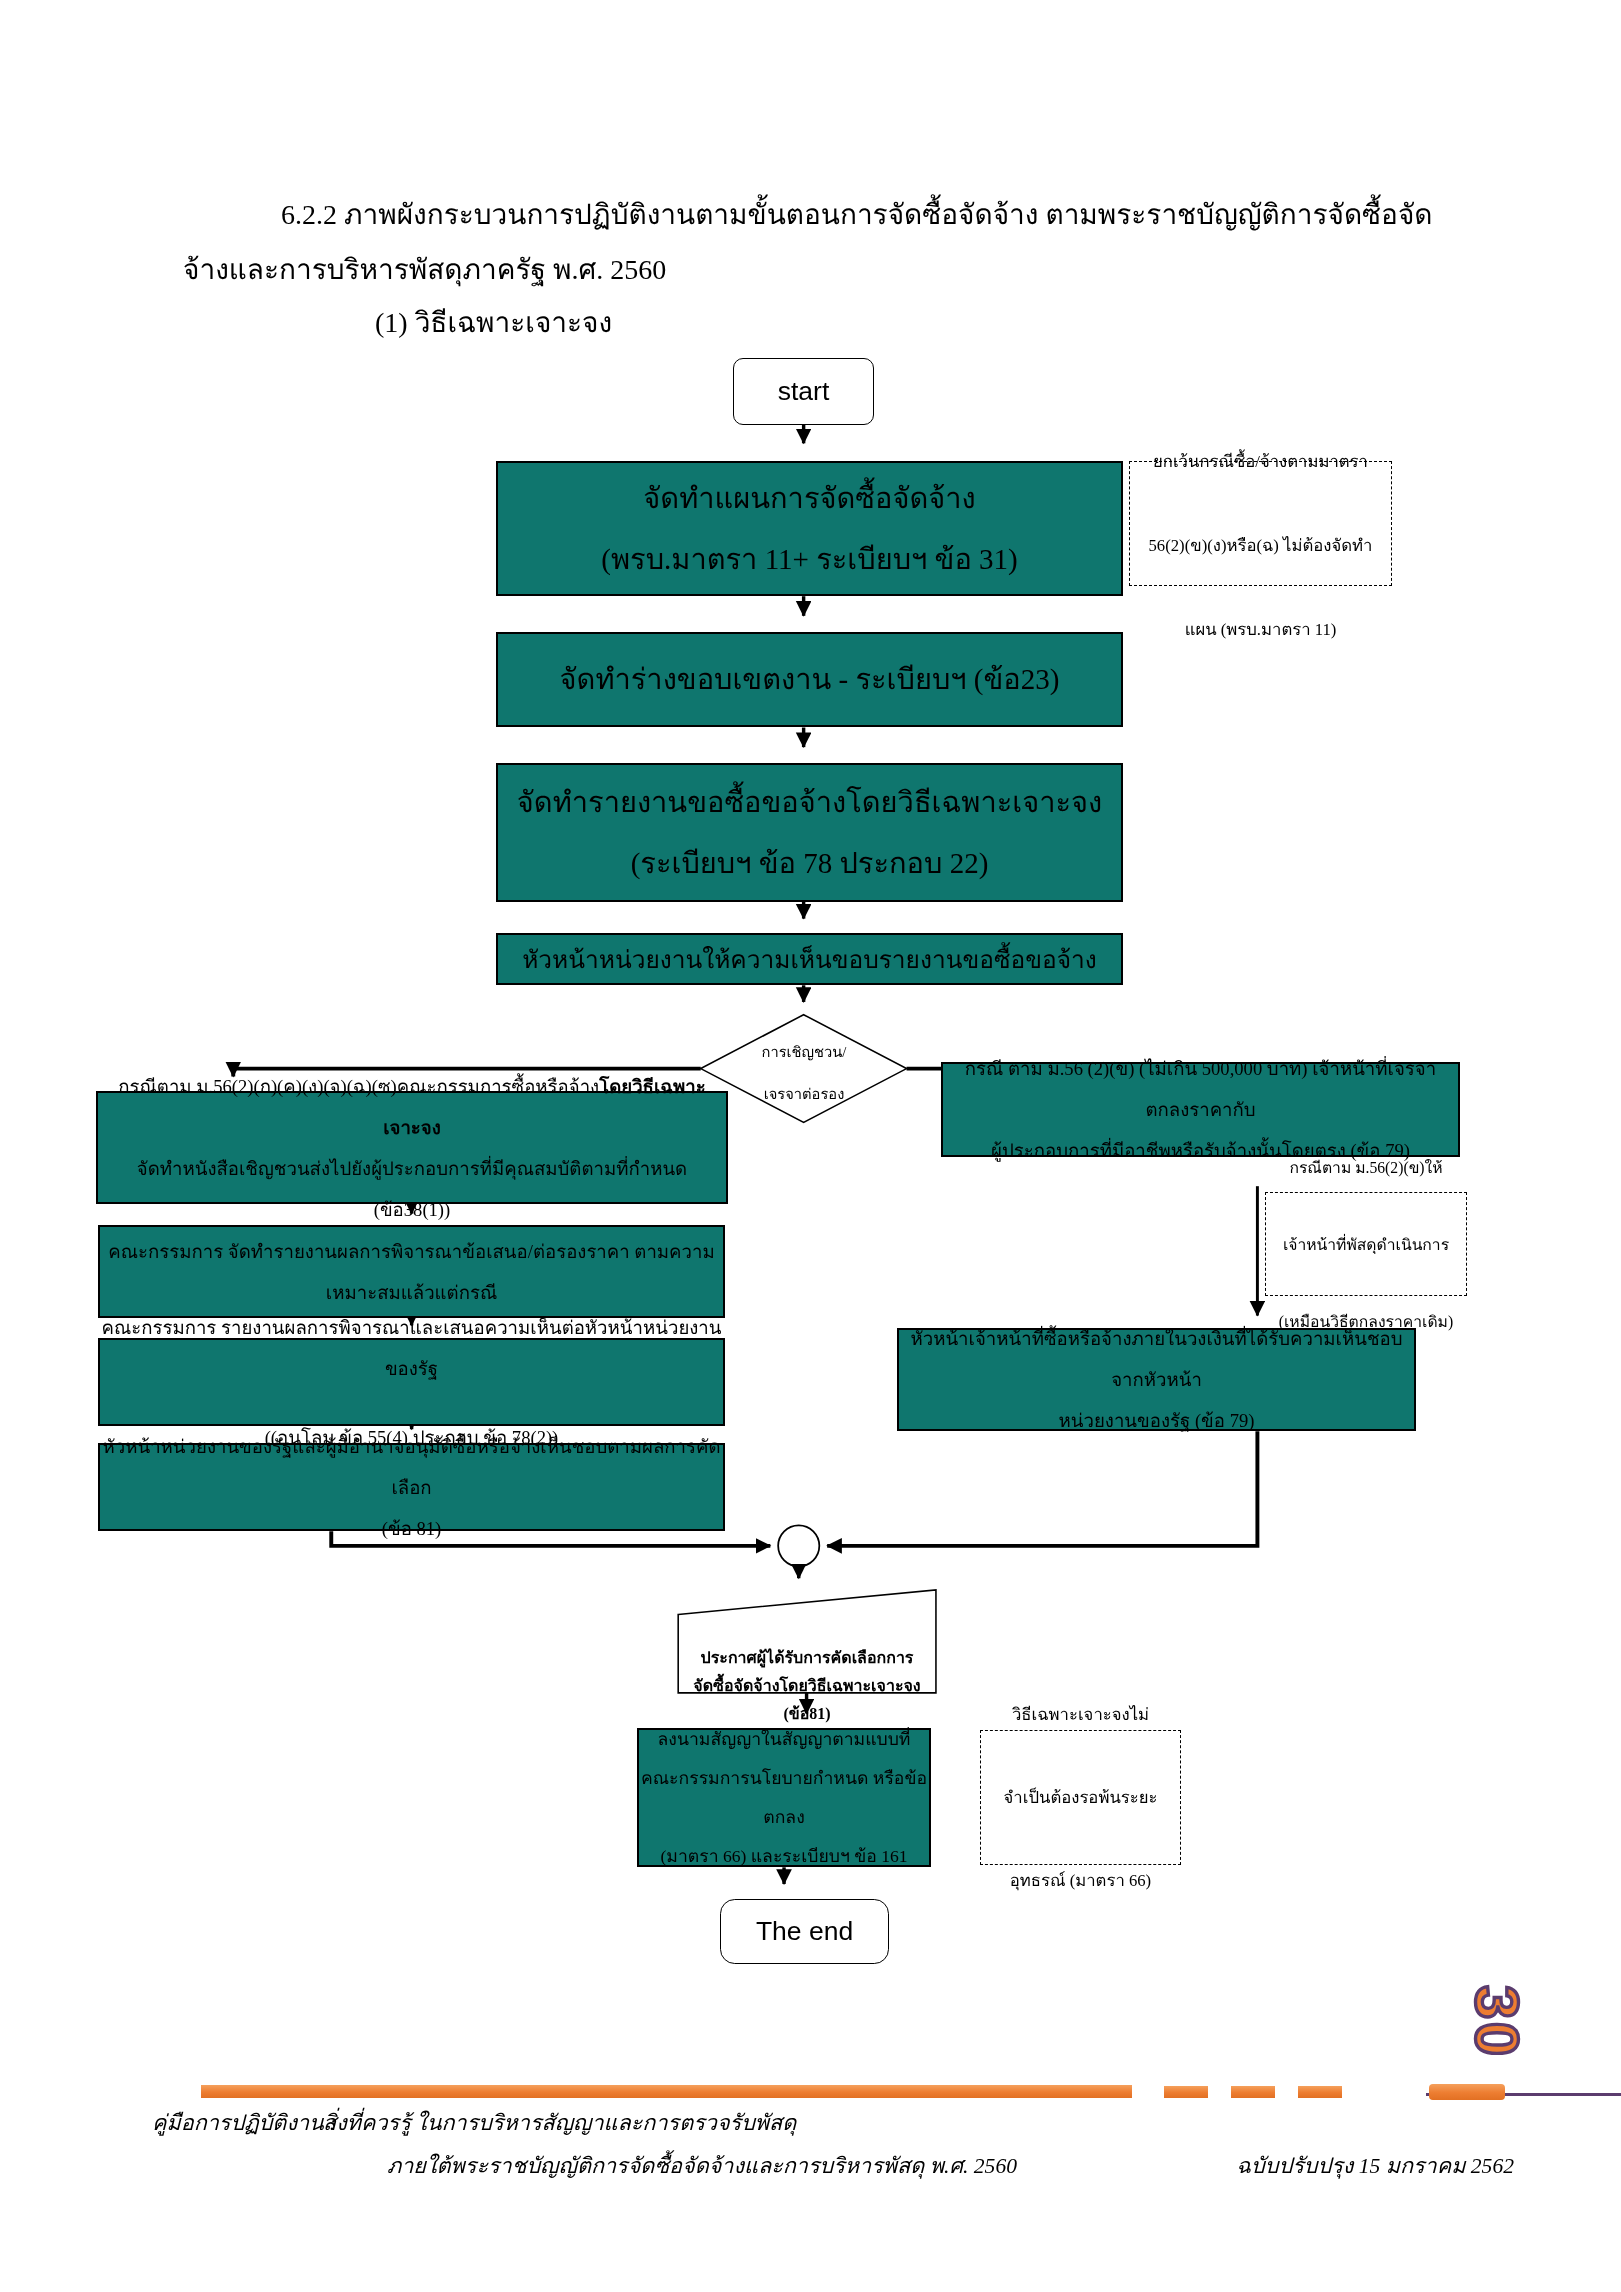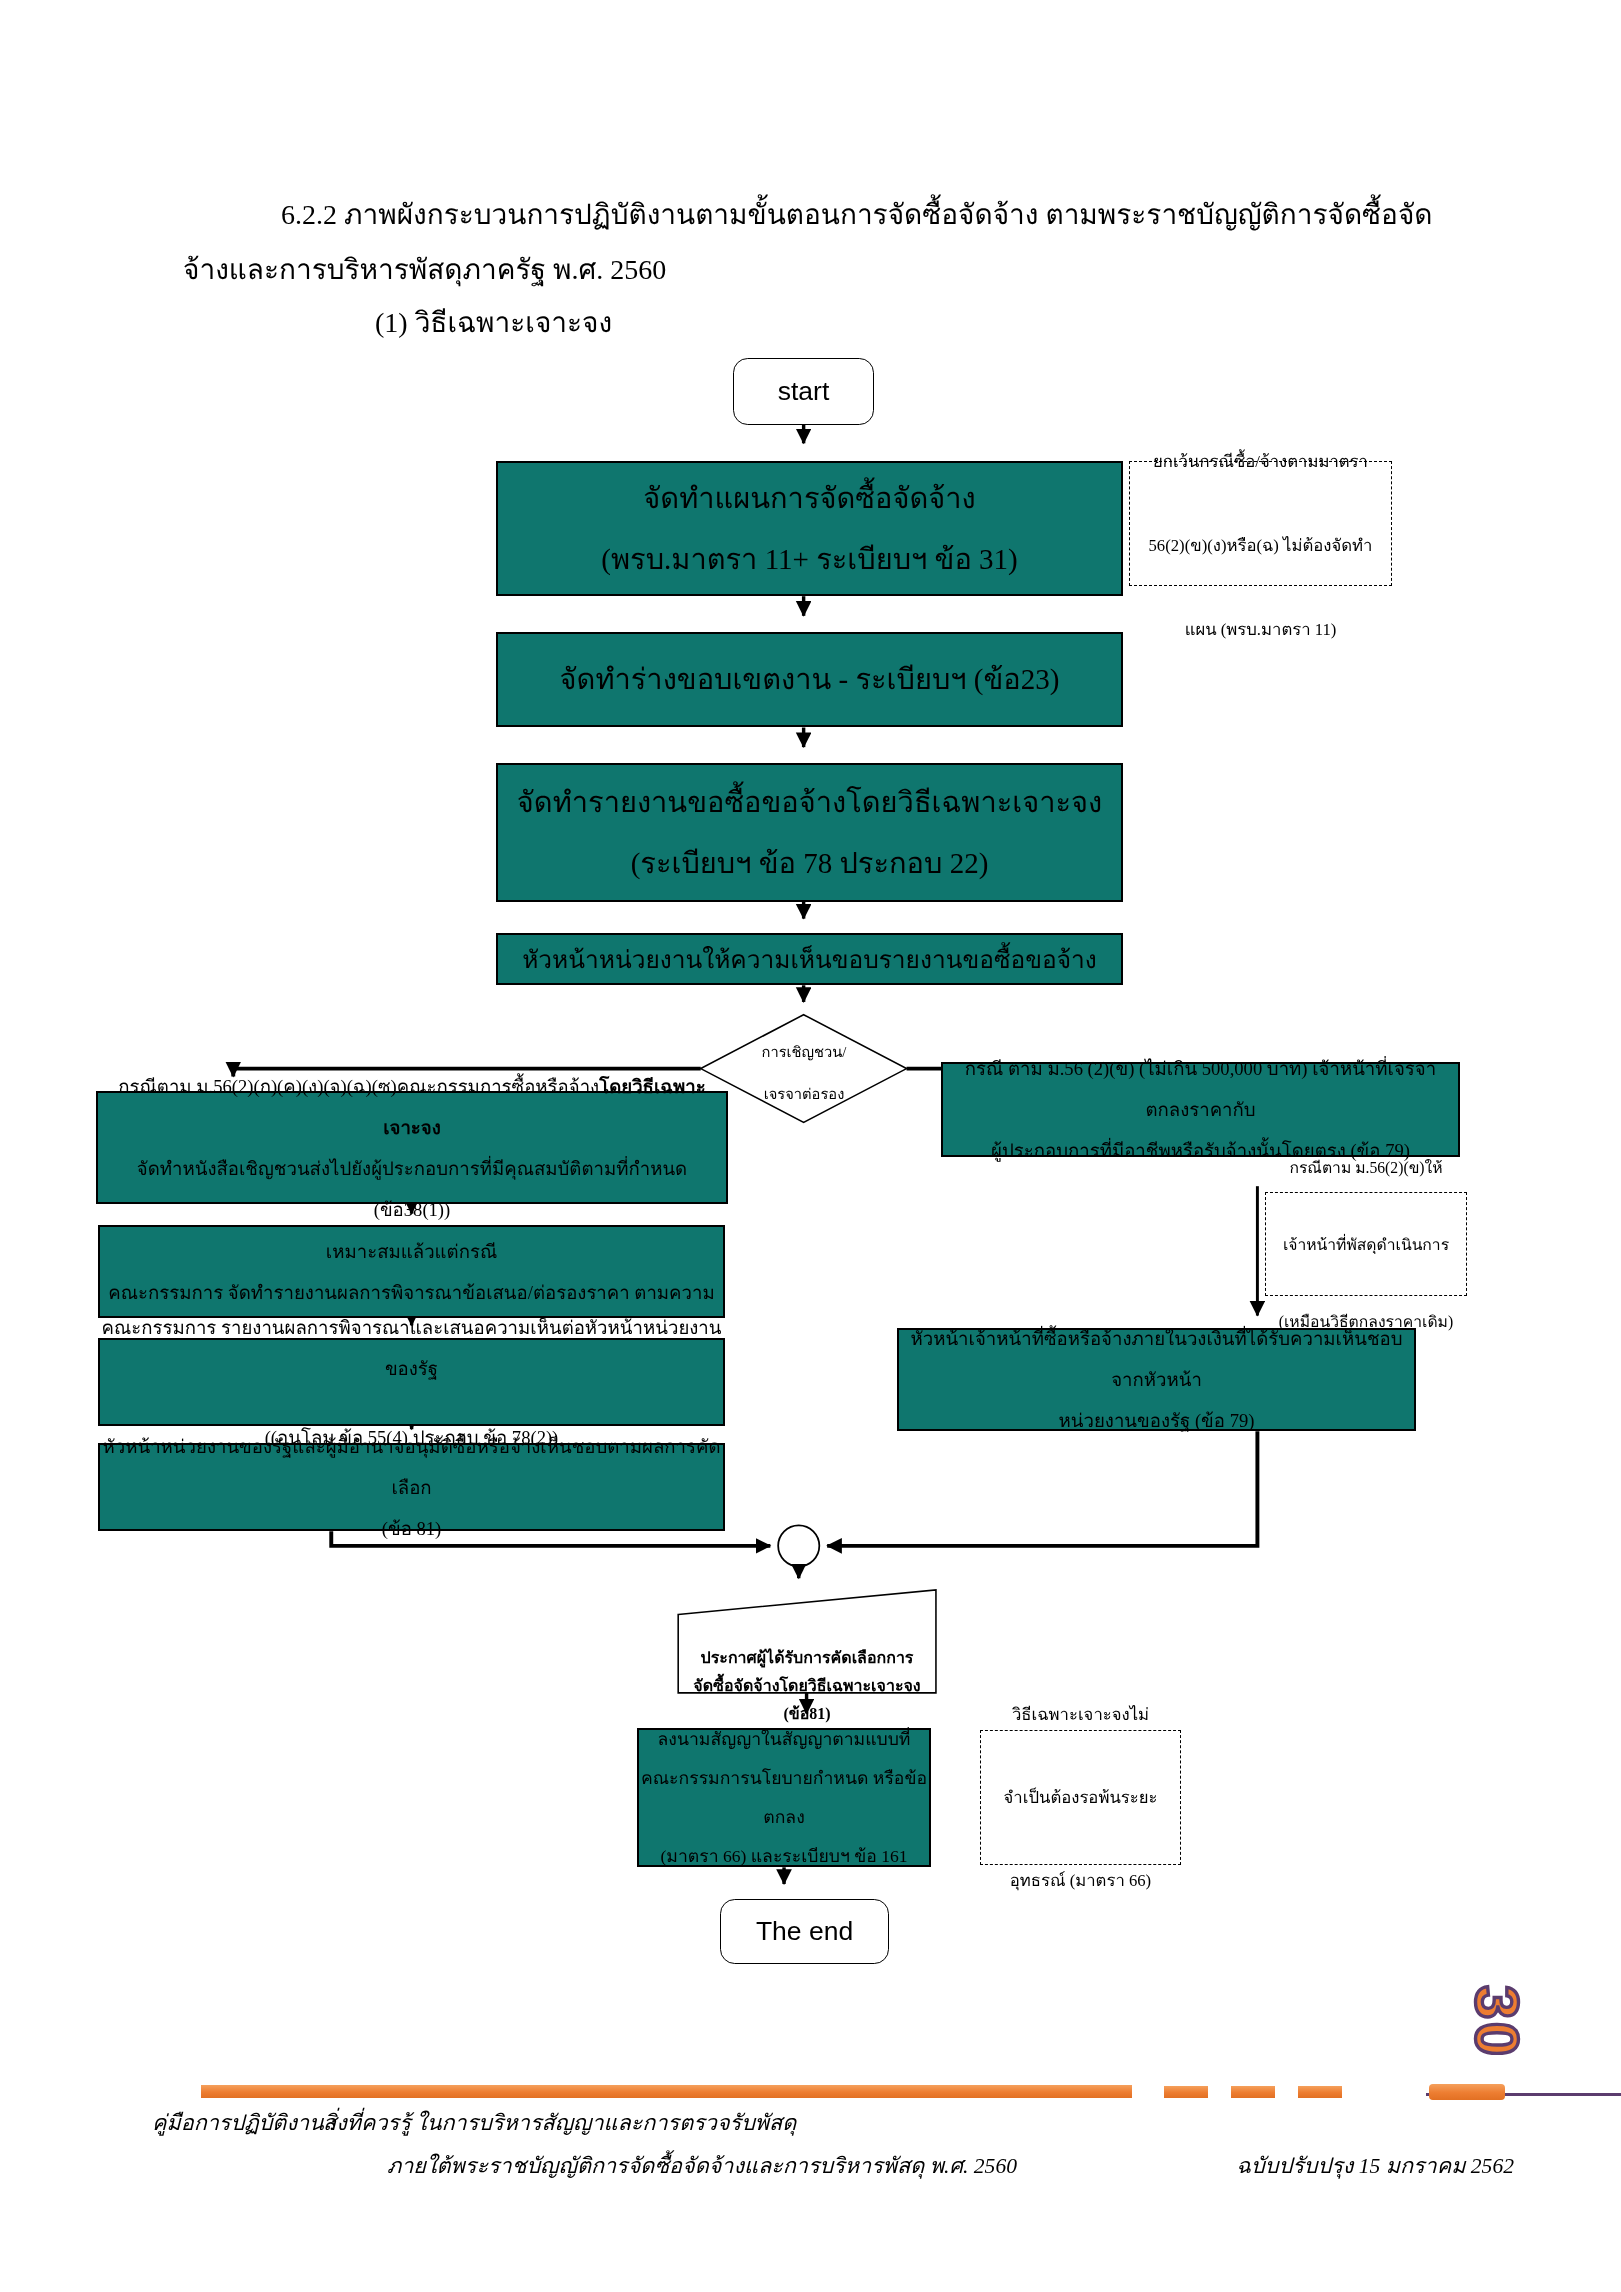--- a/index.html
+++ b/index.html
@@ -64,21 +64,21 @@
     <path d="M338 1562 V1577 H786" fill="none" stroke="#000" stroke-width="4" marker-end="url(#ah)"></path>
 
     <circle cx="815" cy="1577" r="21" fill="#fff" stroke="#000" stroke-width="1.8"></circle>
     <path d="M815 1598 V1610" stroke="#000" stroke-width="3.5" marker-end="url(#ah)"></path>
 
     <polygon points="692,1647 955,1622 955,1727 692,1727" fill="#fff" stroke="#000" stroke-width="1.6"></polygon>
     <path d="M823 1727 V1748" stroke="#000" stroke-width="3.5" marker-end="url(#ah)"></path>
     <path d="M800 1905 V1922" stroke="#000" stroke-width="3.5" marker-end="url(#ah)"></path>
   </svg>
 
-  <div class="rounded" style="left:733px;top:358px;width:141px;height:67px;">
+  <div class="rounded" style="left:733px;top:358px;width:141px;height:67px;border-radius:10px;">
     <span>start</span>
   </div>
 
   <div class="box big" style="left:496px;top:461px;width:627px;height:135px;">
     <div>จัดทำแผนการจัดซื้อจัดจ้าง</div>
     <div>(พรบ.มาตรา 11+ ระเบียบฯ ข้อ 31)</div>
   </div>
 
   <div class="dashedbox note" style="left:1129px;top:461px;width:263px;height:125px;">
     <div></div>
@@ -106,22 +106,22 @@
   </div>
 
   <div class="box small" style="left:96px;top:1091px;width:632px;height:113px;">
     <div>
       <span>กรณีตาม ม.56(2)(ก)(ค)(ง)(จ)(ฉ)(ซ)คณะกรรมการซื้อหรือจ้าง</span><b>โดยวิธีเฉพาะเจาะจง</b>
     </div>
     <div>จัดทำหนังสือเชิญชวนส่งไปยังผู้ประกอบการที่มีคุณสมบัติตามที่กำหนด (ข้อ38(1))</div>
   </div>
 
   <div class="box small" style="left:98px;top:1225px;width:627px;height:93px;">
+    <div>คณะกรรมการ จัดทำรายงานผลการพิจารณาข้อเสนอ/ต่อรองราคา ตามความ</div>
     <div>เหมาะสมแล้วแต่กรณี</div>
-    <div>คณะกรรมการ จัดทำรายงานผลการพิจารณาข้อเสนอ/ต่อรองราคา ตามความ</div>
   </div>
 
   <div class="box small" style="left:98px;top:1338px;width:627px;height:88px;gap:28px;">
     <div>คณะกรรมการ รายงานผลการพิจารณาและเสนอความเห็นต่อหัวหน้าหน่วยงานของรัฐ</div>
     <div>((อนุโลม ข้อ 55(4) ประกอบ ข้อ 78(2))</div>
   </div>
 
   <div class="box small" style="left:98px;top:1443px;width:627px;height:88px;">
     <div>หัวหน้าหน่วยงานของรัฐและผู้มีอำนาจอนุมัติซื้อหรือจ้างเห็นชอบตามผลการคัดเลือก</div>
     <div>(ข้อ 81)</div>

